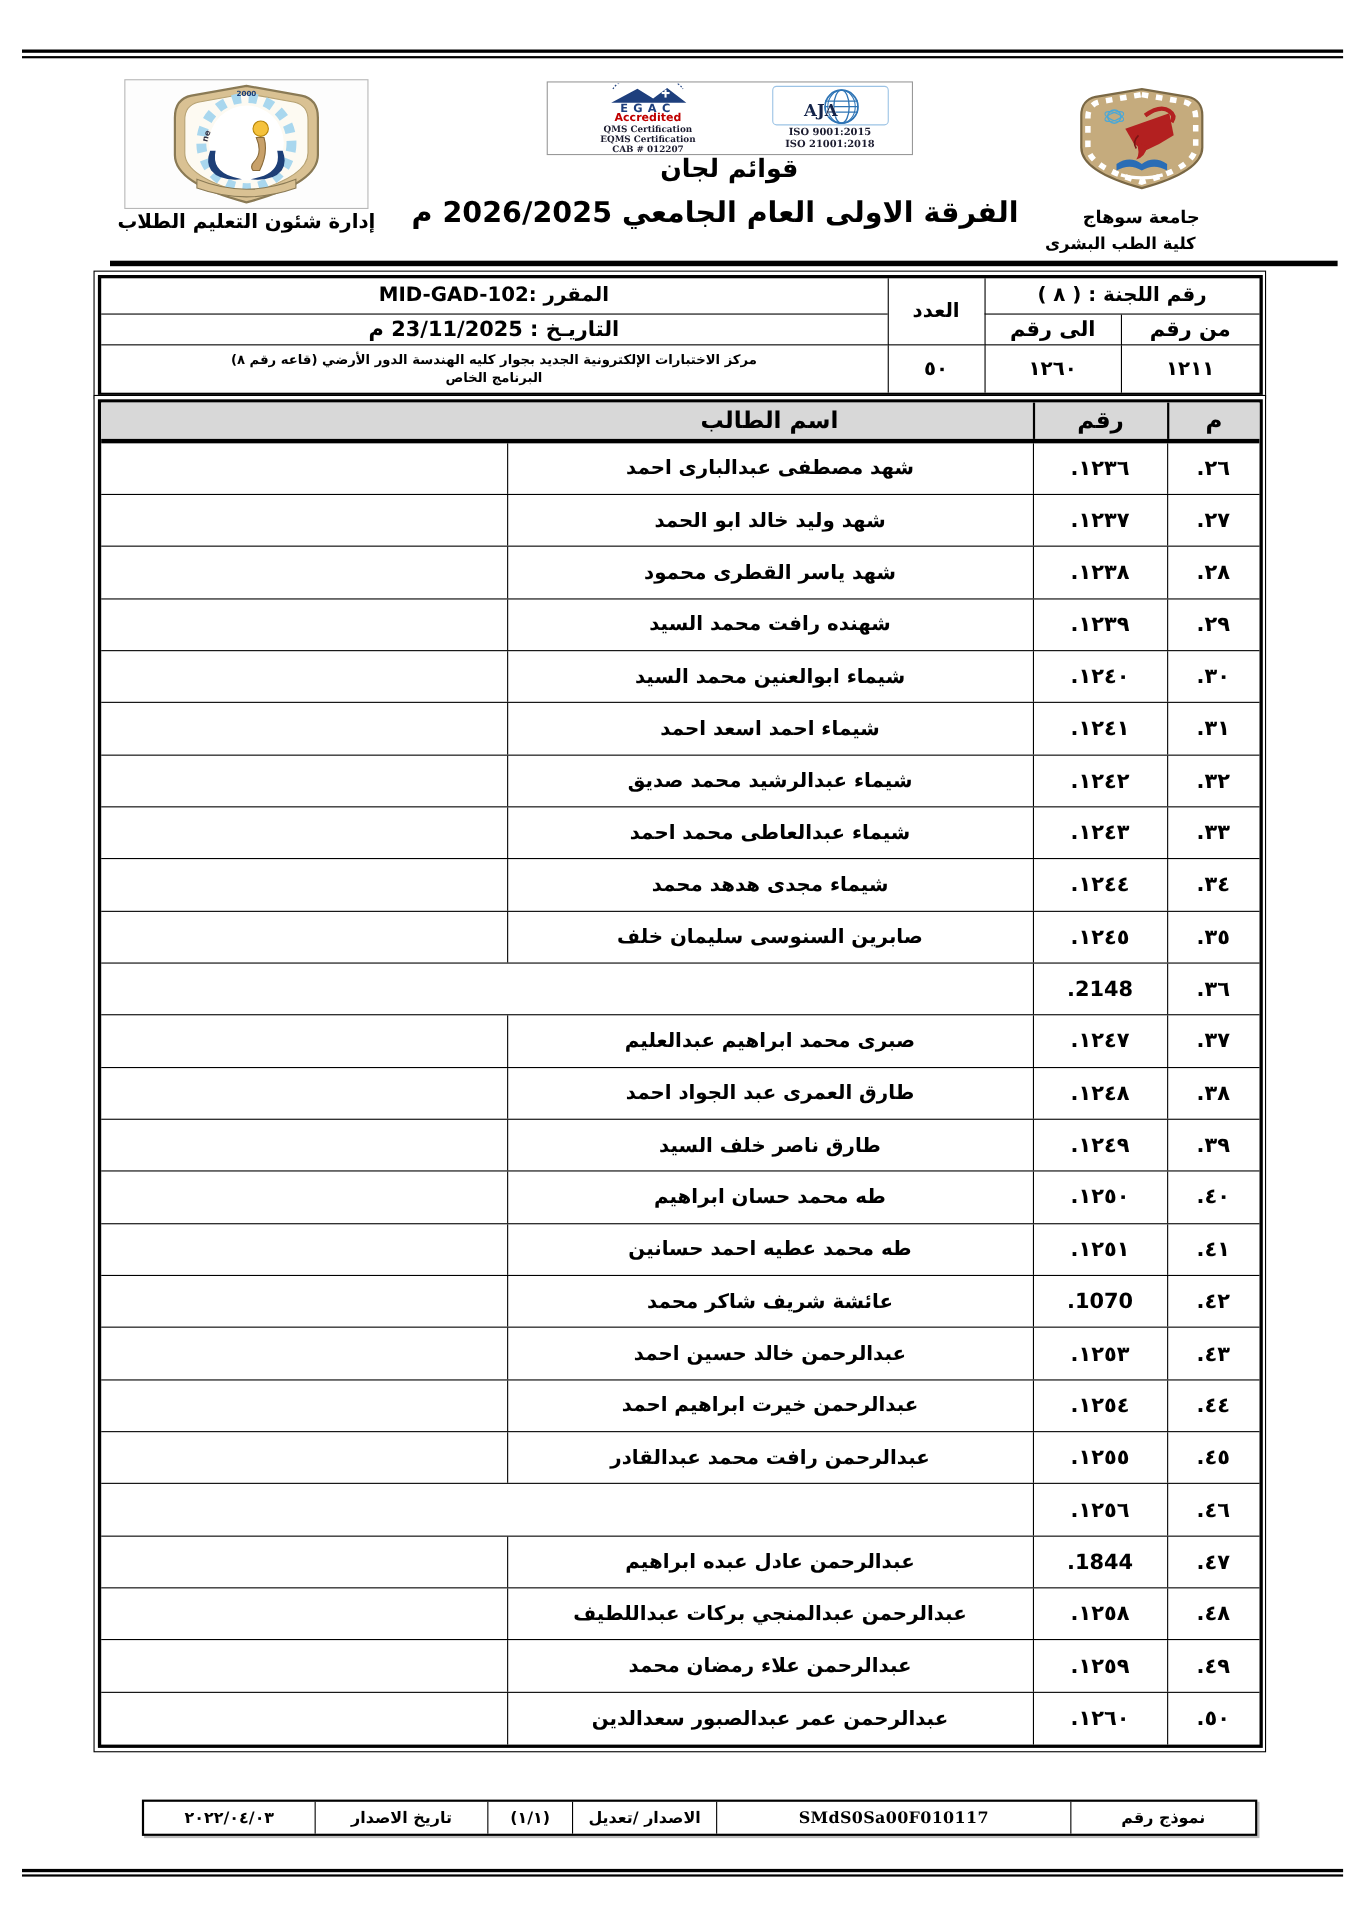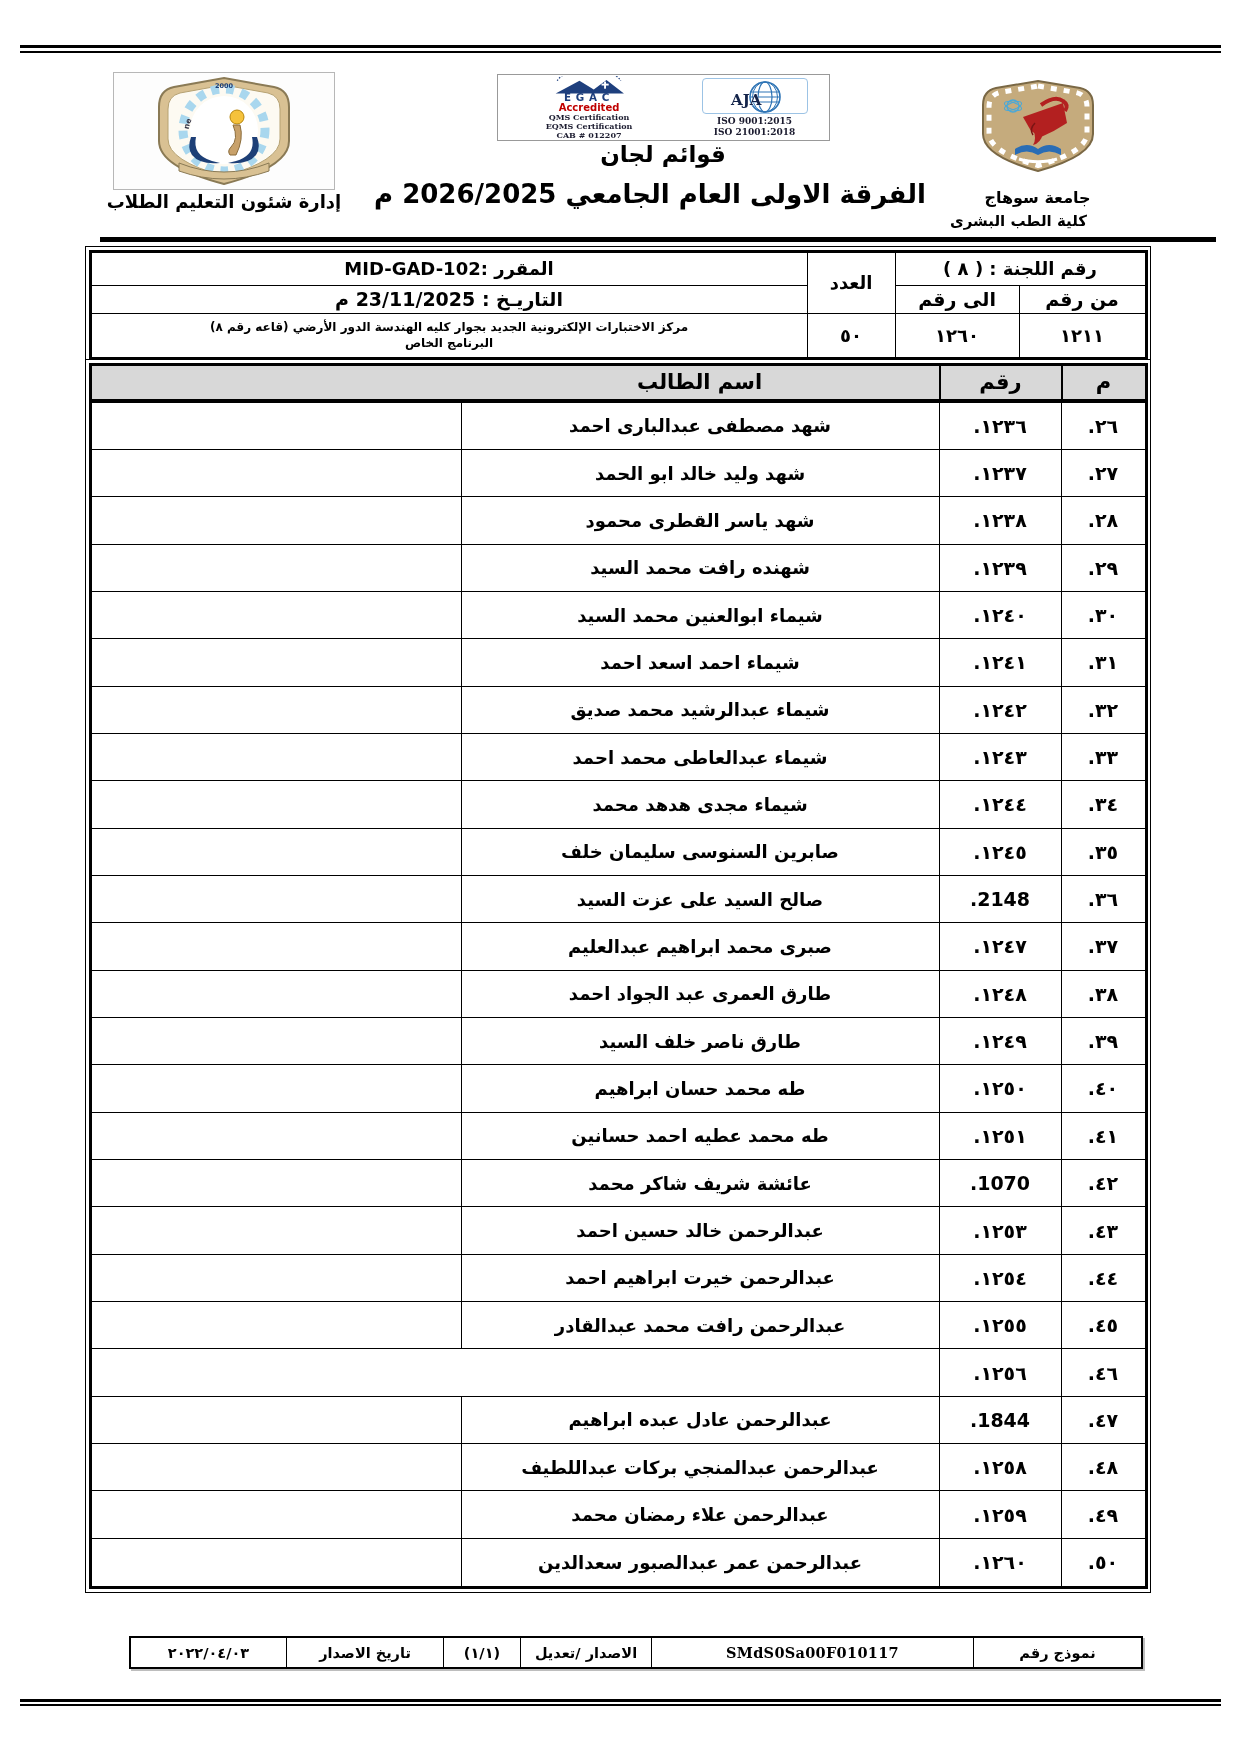--- a/index.html
+++ b/index.html
@@ -243,21 +243,20 @@
           </div>
           <div class="trow">
             <div class="cell c-serial">٣٥.</div>
             <div class="cell c-number">١٢٤٥.</div>
             <div class="cell c-name">صابرين السنوسى سليمان خلف</div>
             <div class="cell c-signature"></div>
           </div>
           <div class="trow">
             <div class="cell c-serial">٣٦.</div>
             <div class="cell c-number">2148.</div>
-            <div class="cell c-name">صالح السيد على عزت السيد</div>
             <div class="cell c-signature"></div>
           </div>
           <div class="trow">
             <div class="cell c-serial">٣٧.</div>
             <div class="cell c-number">١٢٤٧.</div>
             <div class="cell c-name">صبرى محمد ابراهيم عبدالعليم</div>
             <div class="cell c-signature"></div>
           </div>
           <div class="trow">
             <div class="cell c-serial">٣٨.</div>

